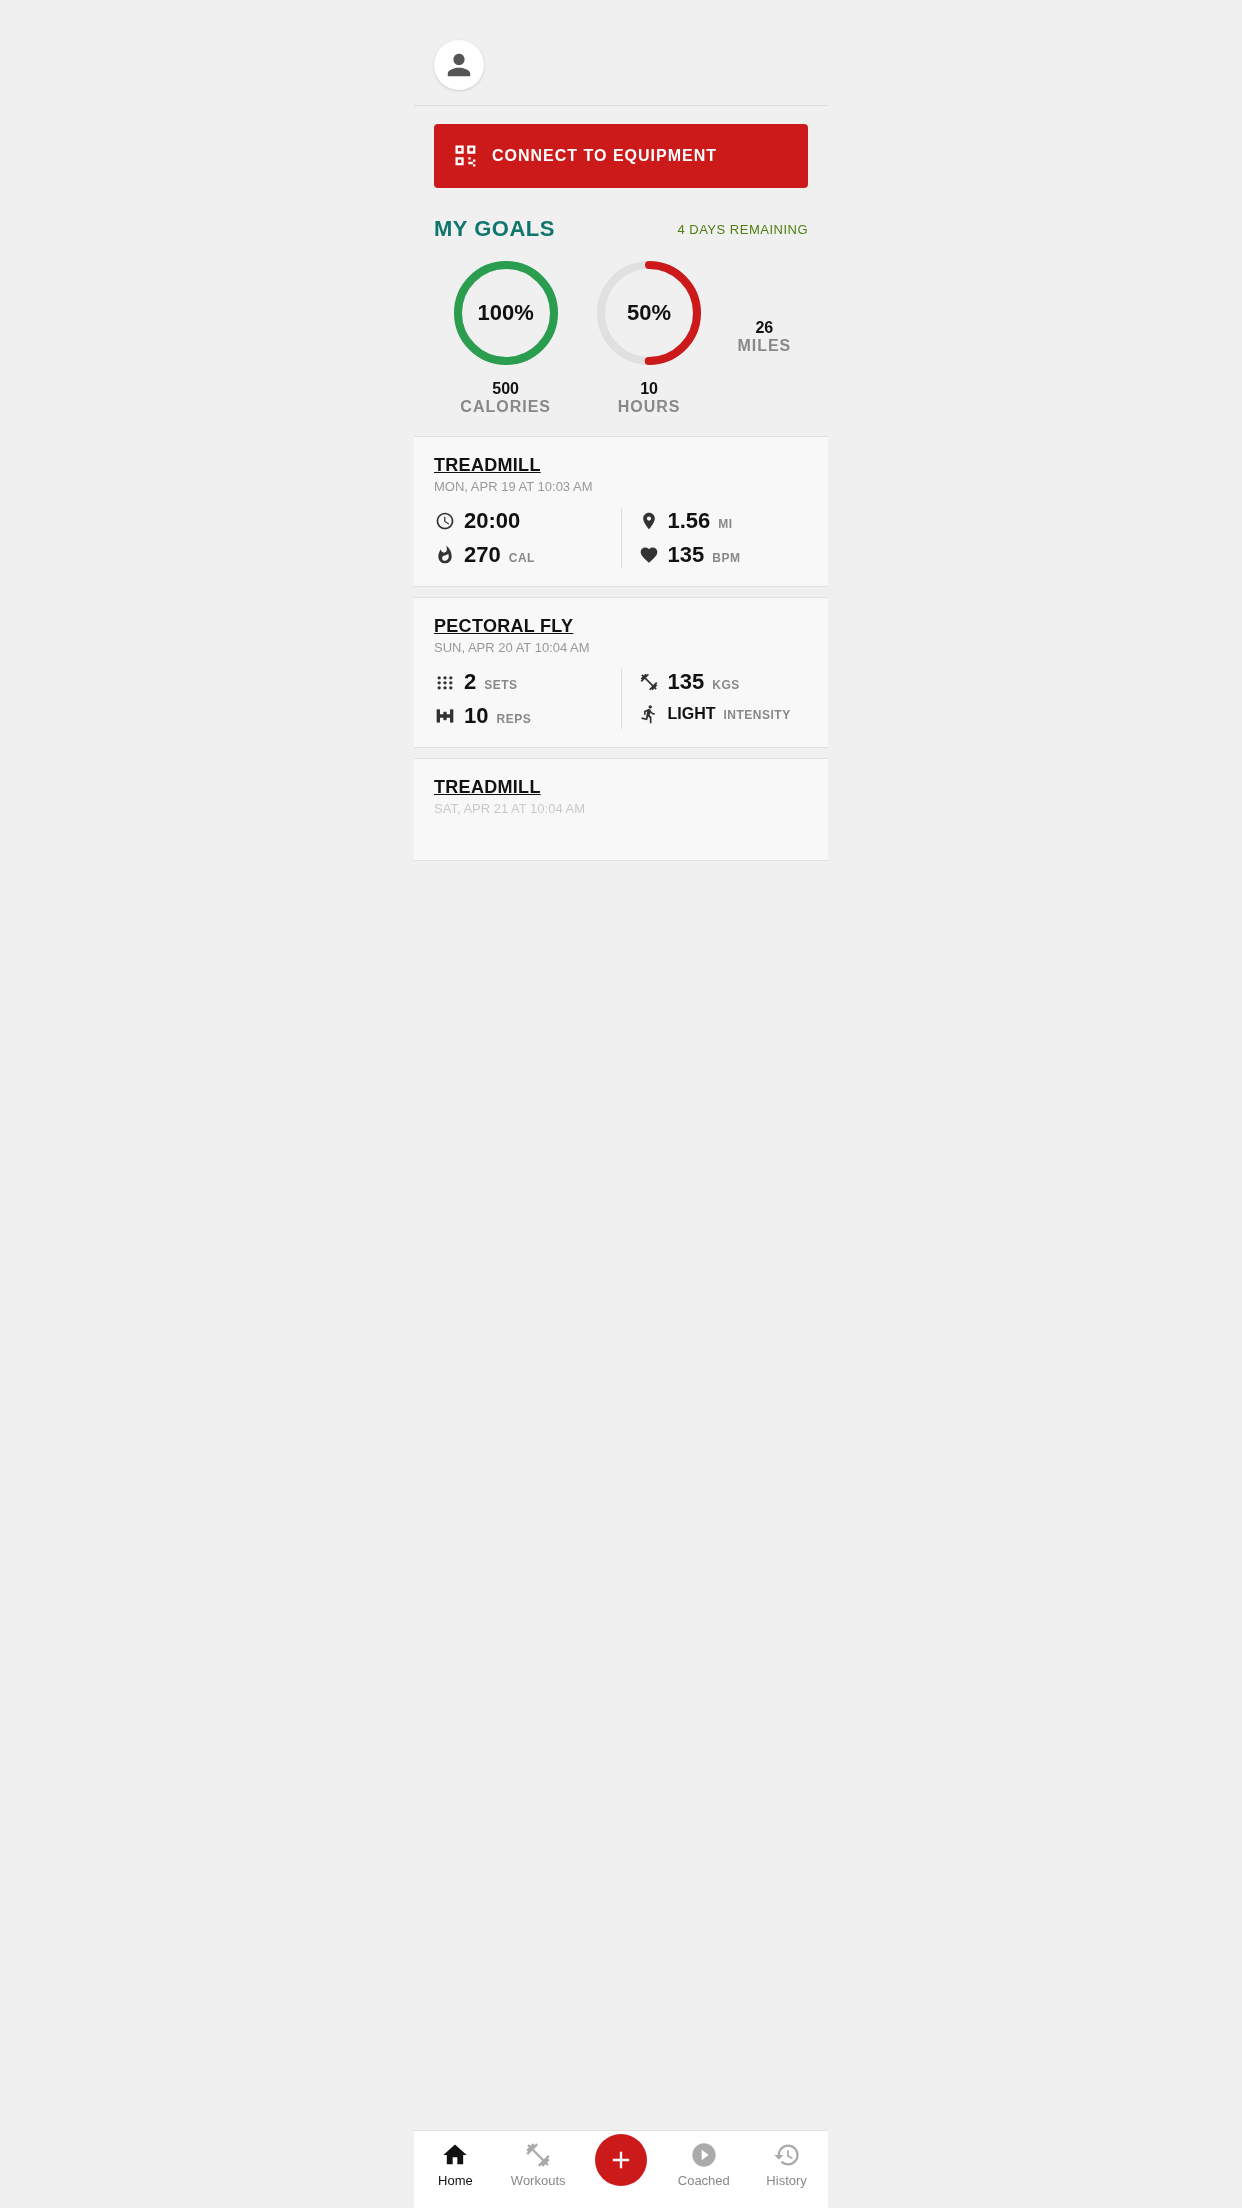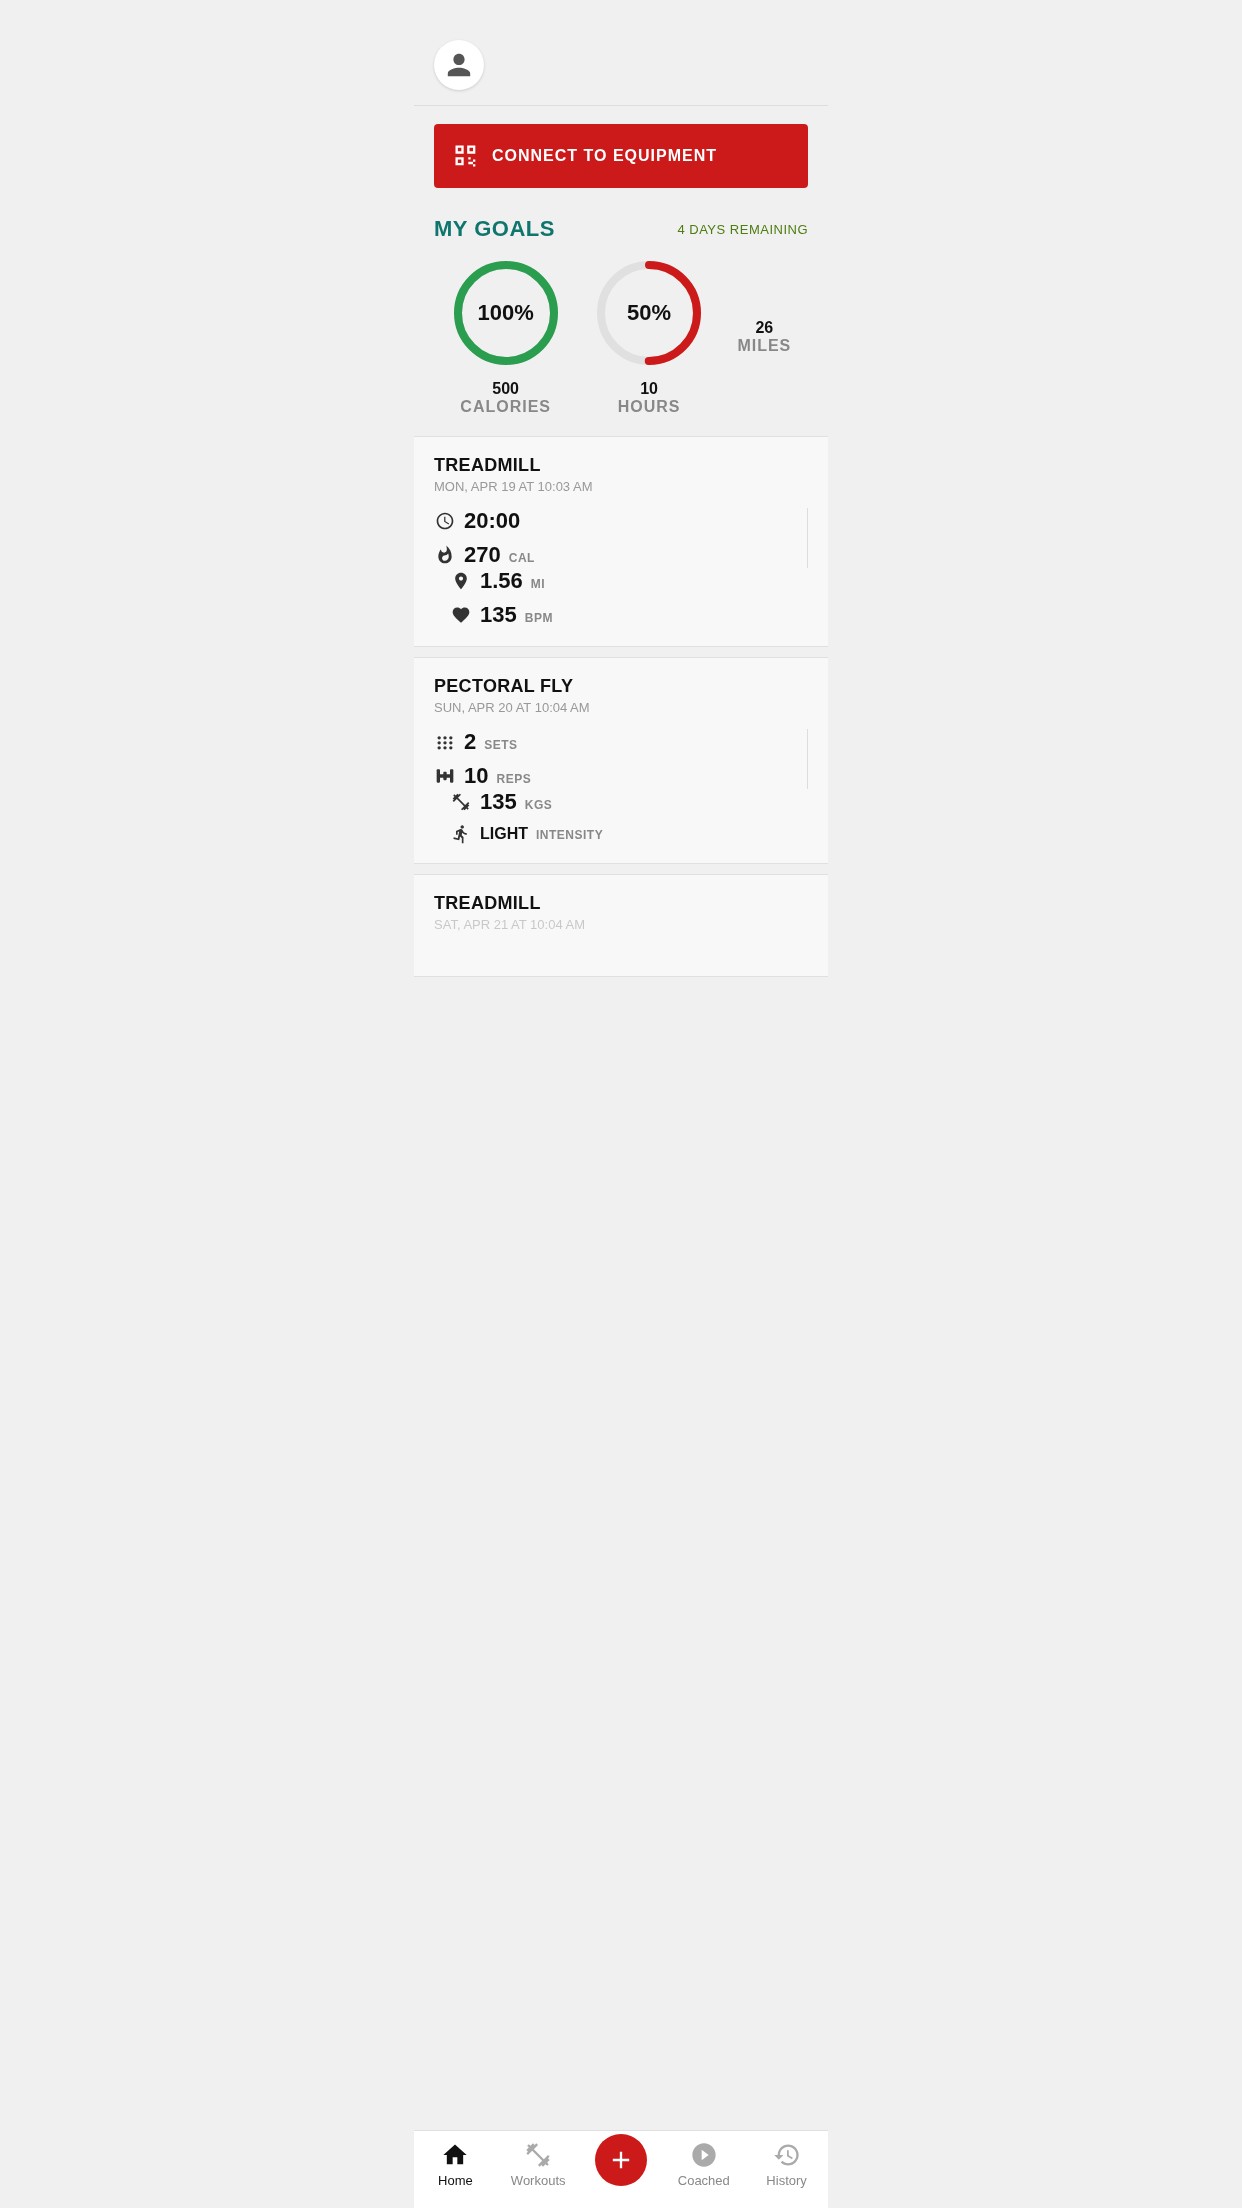--- a/index.html
+++ b/index.html
@@ -148,31 +148,31 @@
       margin: 0 0 10px 0;
       padding: 18px 20px 18px 20px;
       border-top: 1px solid #e0e0e0;
       border-bottom: 1px solid #e0e0e0;
     }
     .activity-name {
       font-size: 18px;
       font-weight: 800;
       color: #111;
       letter-spacing: 0.3px;
+      text-decoration: underline;
     }
     .activity-date {
       font-size: 13px;
       color: #999;
       margin-top: 3px;
       margin-bottom: 14px;
     }
     .activity-stats {
       display: flex;
       gap: 0;
-      flex-direction: column;
     }
     .stats-left {
       flex: 1;
       display: flex;
       flex-direction: column;
       gap: 8px;
       border-right: 1px solid #ddd;
       padding-right: 16px;
     }
     .stats-right {

